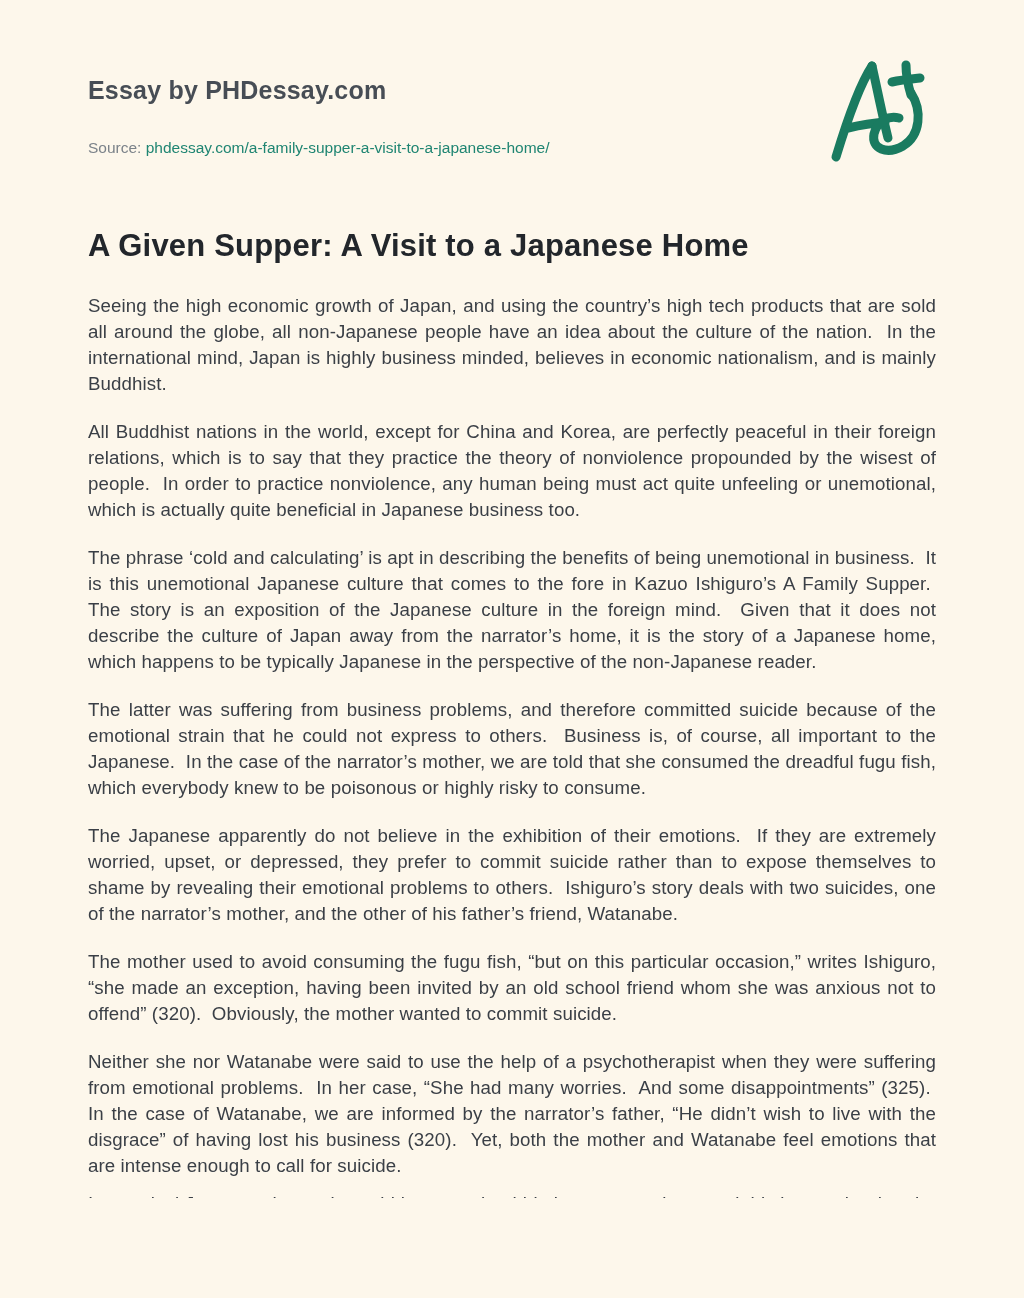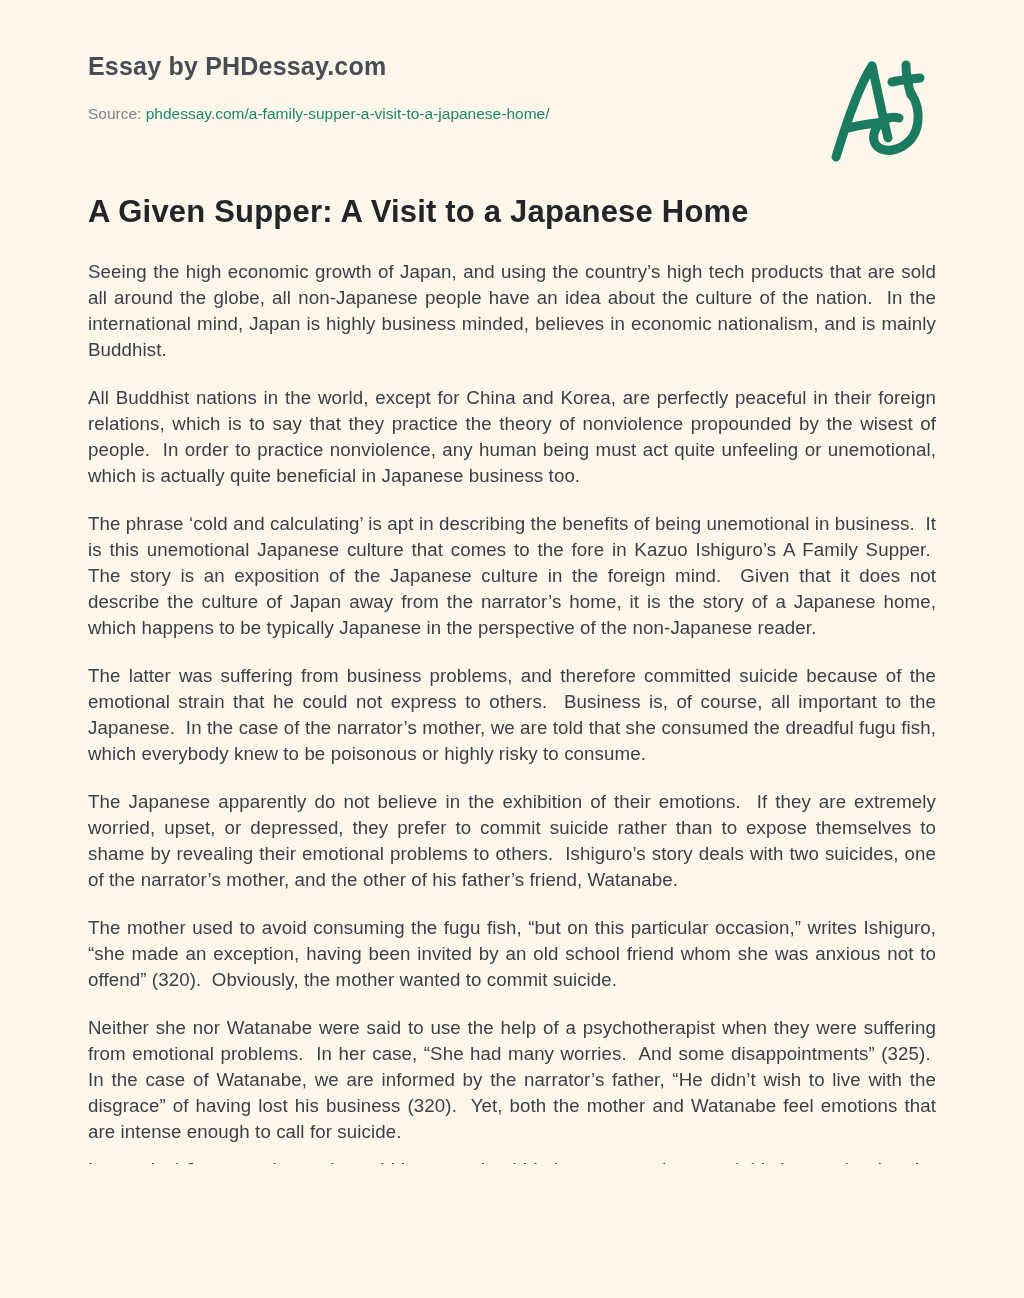--- a/index.html
+++ b/index.html
@@ -16,23 +16,24 @@
     height: 1298px;
     padding: 52px 88px 0 88px;
     background: #FDF7EB;
   }
   .site-title {
     font-size: 25px;
     font-weight: 700;
     color: #474D55;
     letter-spacing: 0.2px;
     line-height: 1.15;
+    margin-top: 24px;
   }
   .source-line {
-    margin-top: 24px;
+    margin-top: 34px;
     font-size: 15.5px;
     color: #7B8289;
     line-height: 1.2;
   }
   .source-link {
     color: #1F8572;
     text-decoration: none;
     cursor: pointer;
   }
   .logo {

